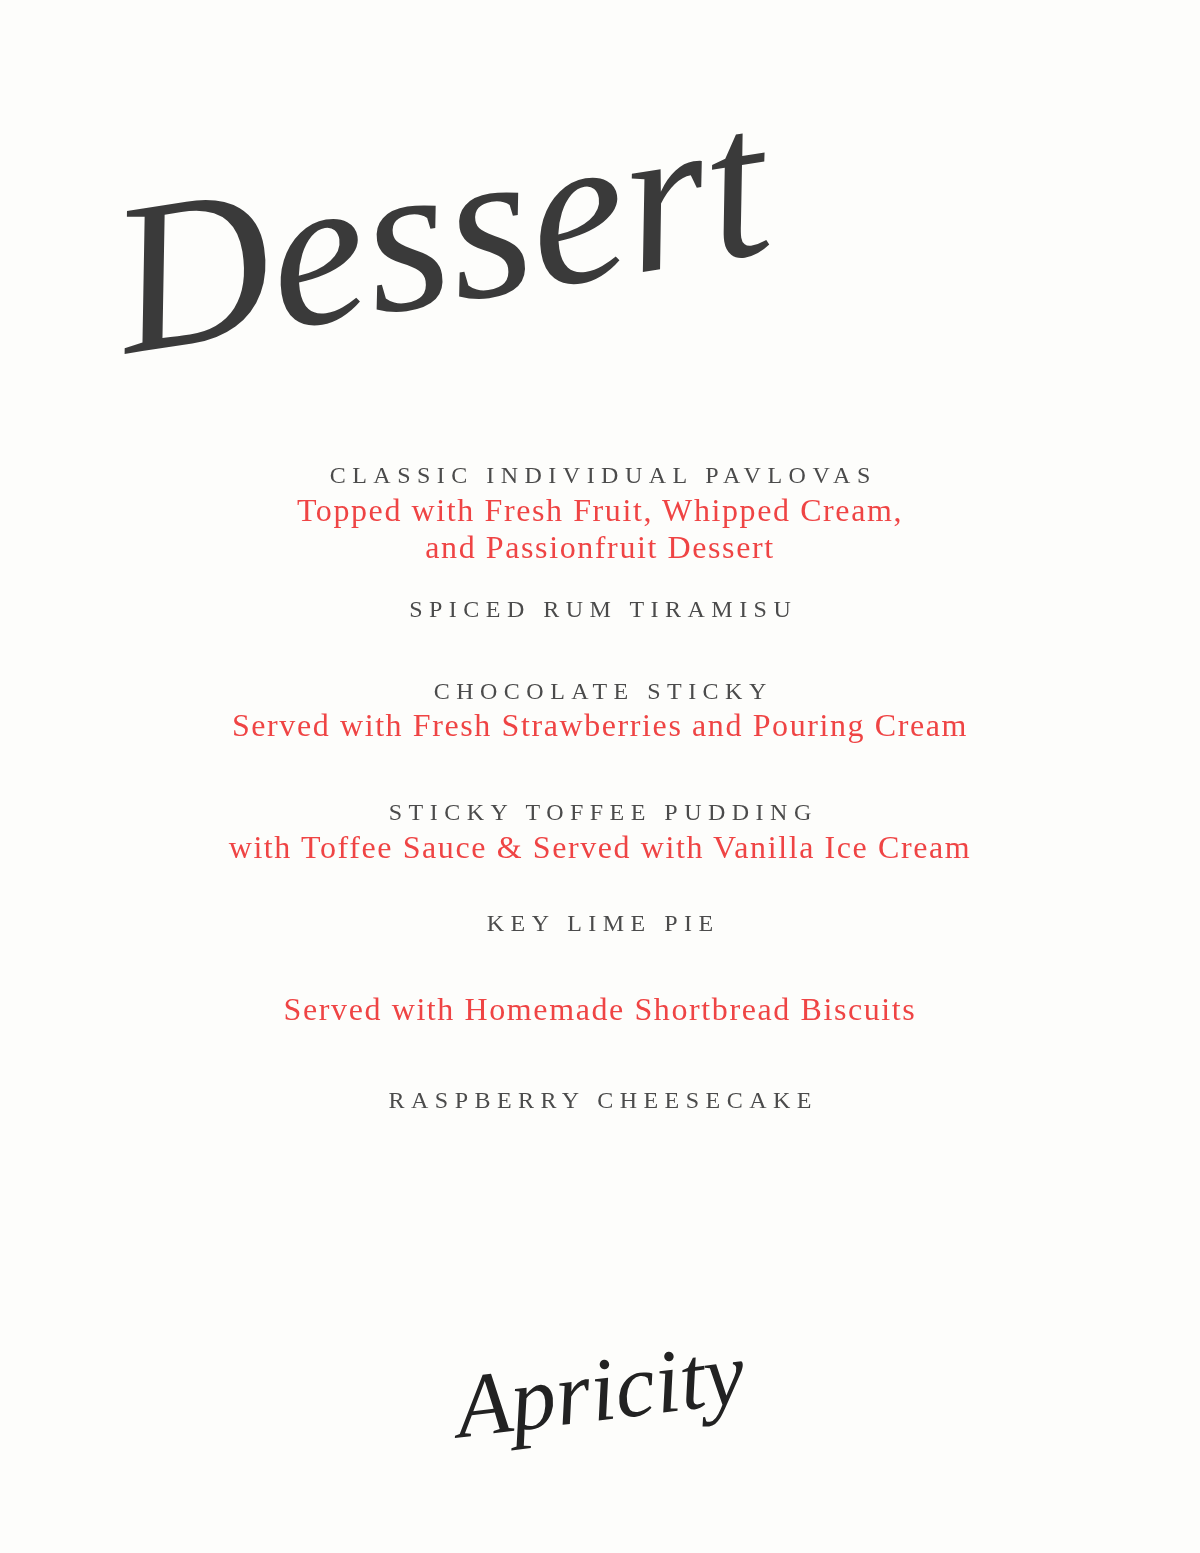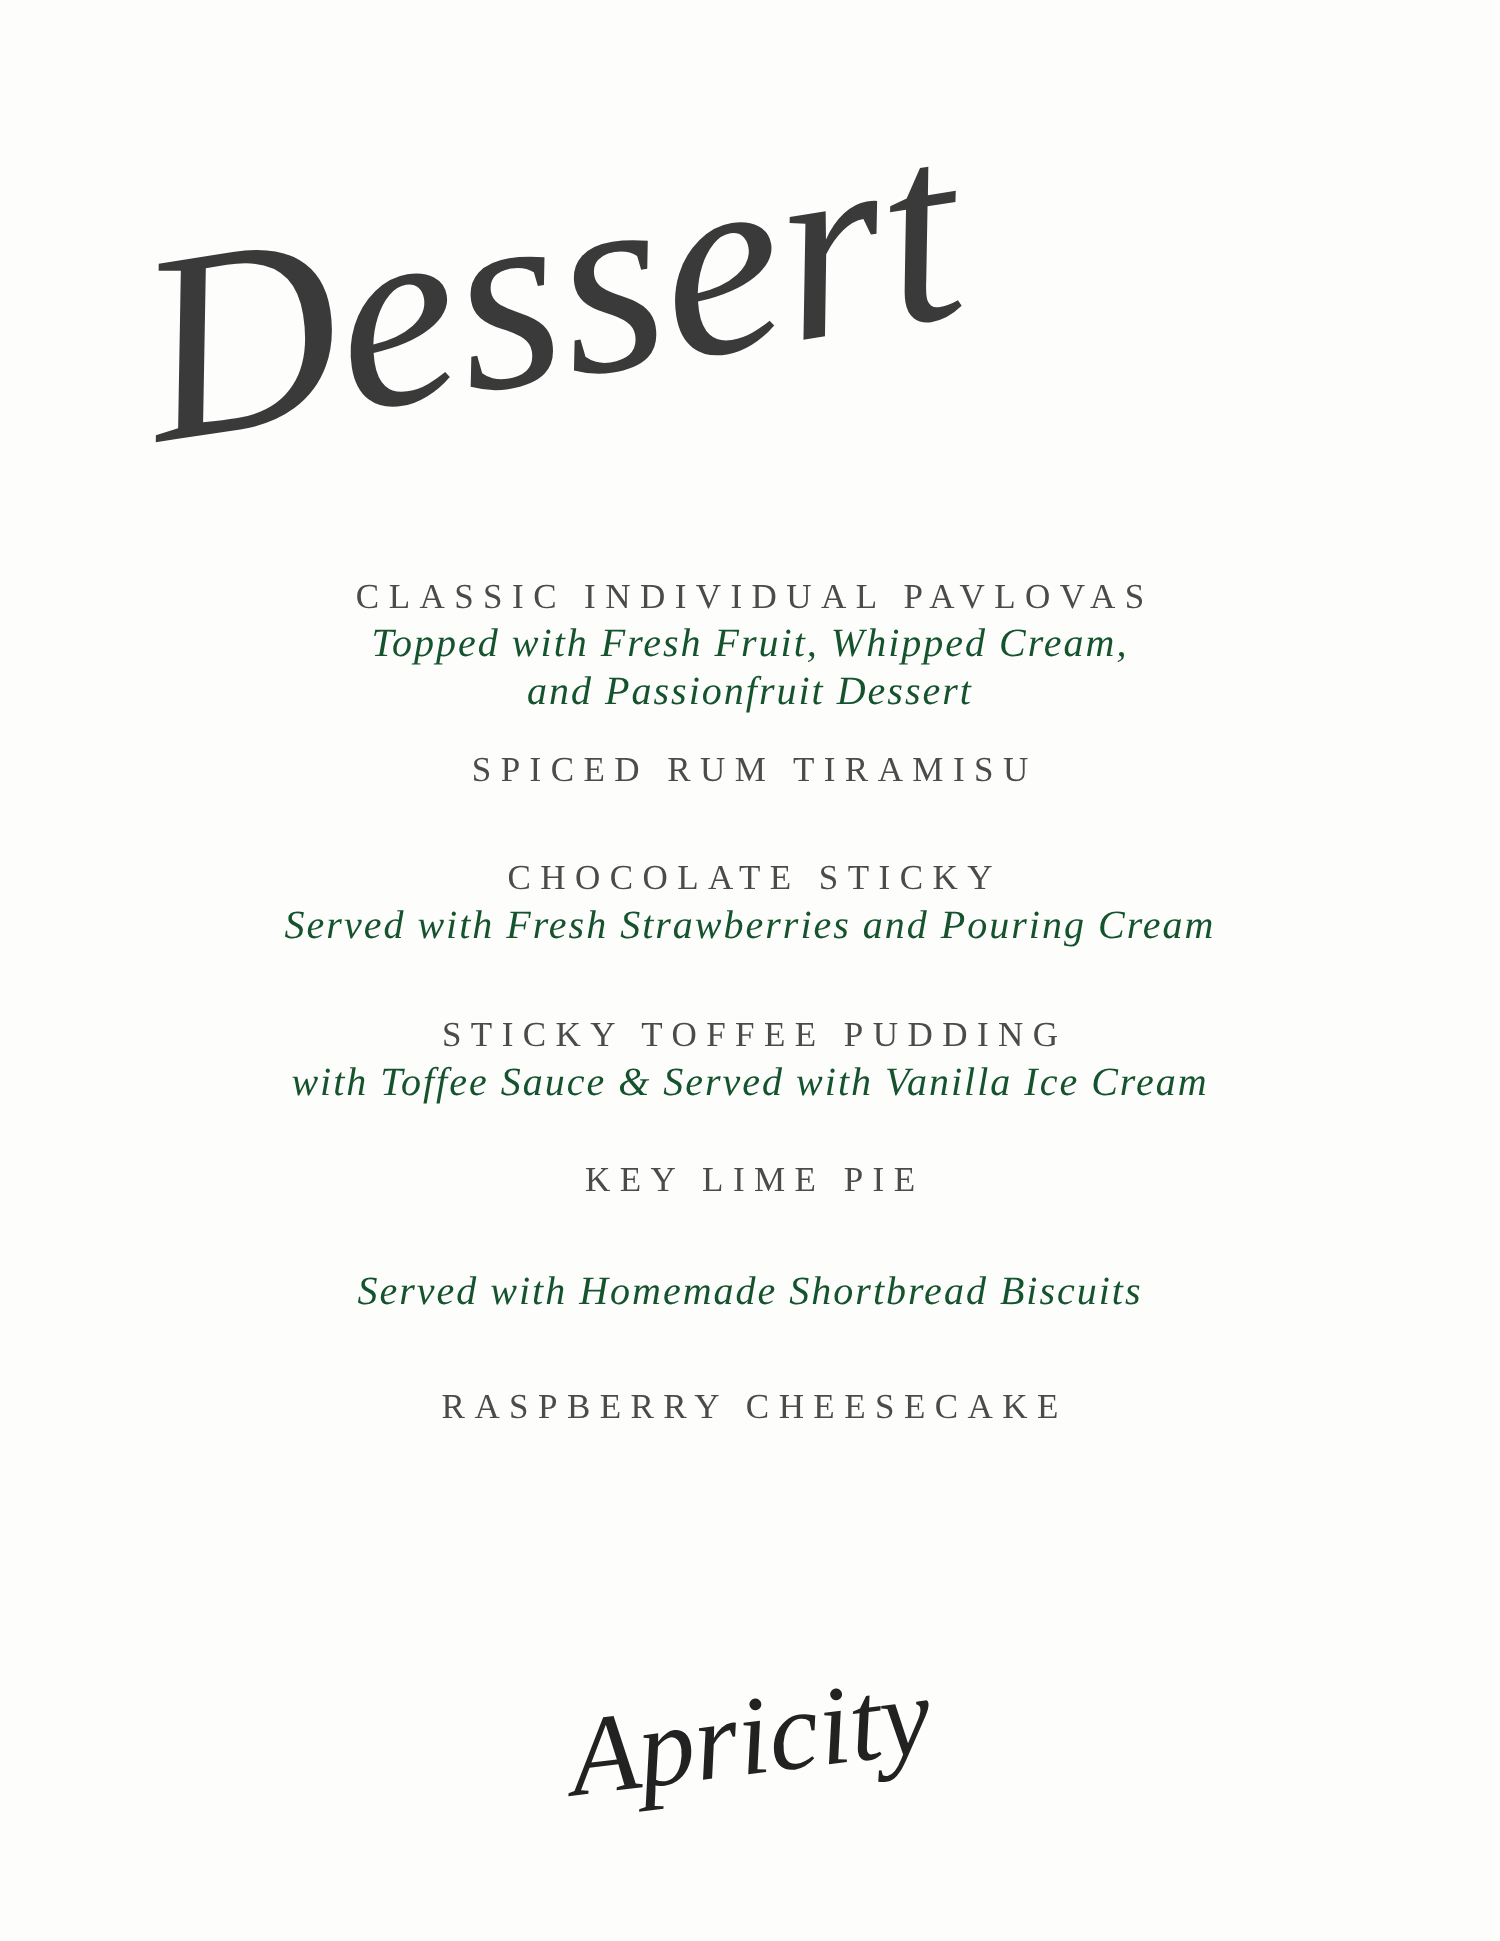--- a/index.html
+++ b/index.html
@@ -44,36 +44,35 @@
     position: absolute;
     top: 462px;
     left: 0;
     width: 100%;
     text-align: center;
   }
   .item { display: block; }
   .item-name {
     font-family: "Liberation Serif", serif;
     font-weight: 400;
-    font-size: 28px;
+    font-size: 24px;
     line-height: 1.15;
     letter-spacing: 0.27em;
     padding-left: 0.27em; 
     color: #4b4b4b;
     margin: 0 0 2px 0;
     white-space: nowrap;
   }
   .item-desc {
     font-family: "Liberation Serif", serif;
-    font-style: italic;
     font-weight: 400;
     font-size: 32px;
     line-height: 1.18;
     letter-spacing: 0.05em;
-    color: #14532d;
+    color: #ef4444;
     white-space: nowrap;
   }
   .it0 { margin-bottom: 29px; }
   .it1 { margin-bottom: 54px; }
   .it2 { margin-bottom: 54px; }
   .it3 { margin-bottom: 44px; }
   .it4 { margin-bottom: 53px; }
   .it5 { margin-bottom: 58px; }
   .it6 { margin-bottom: 0; }
 

